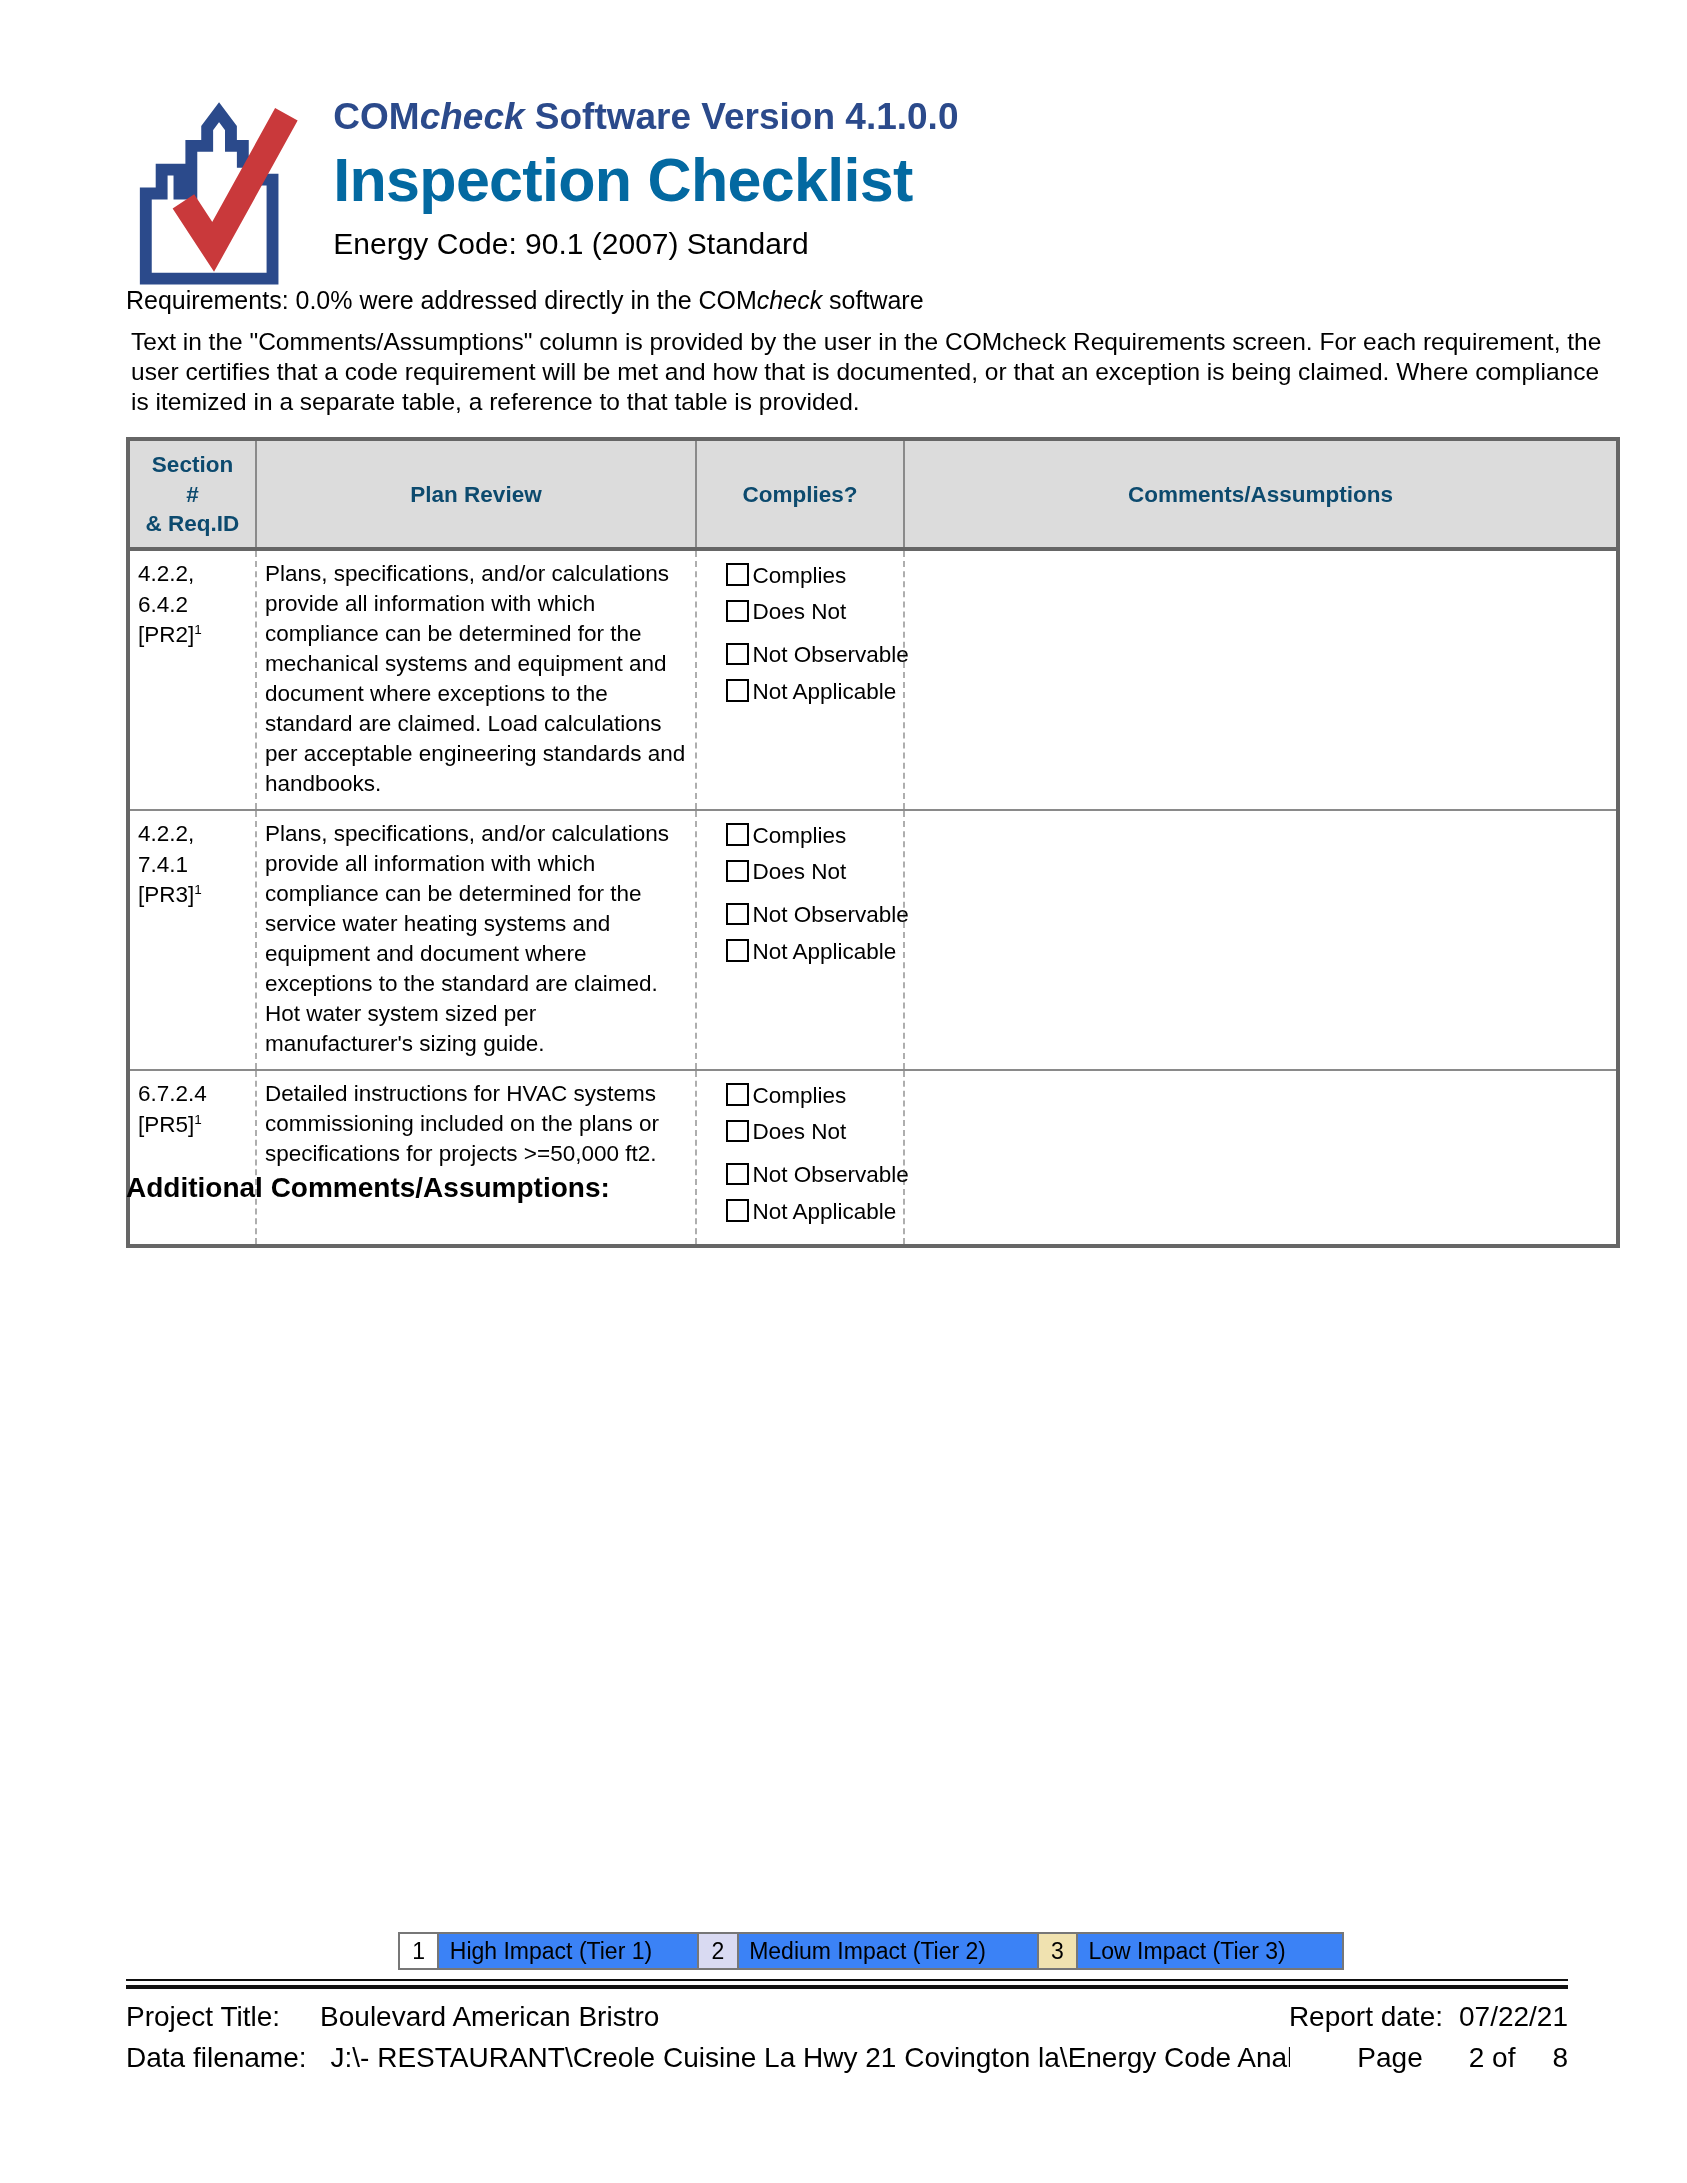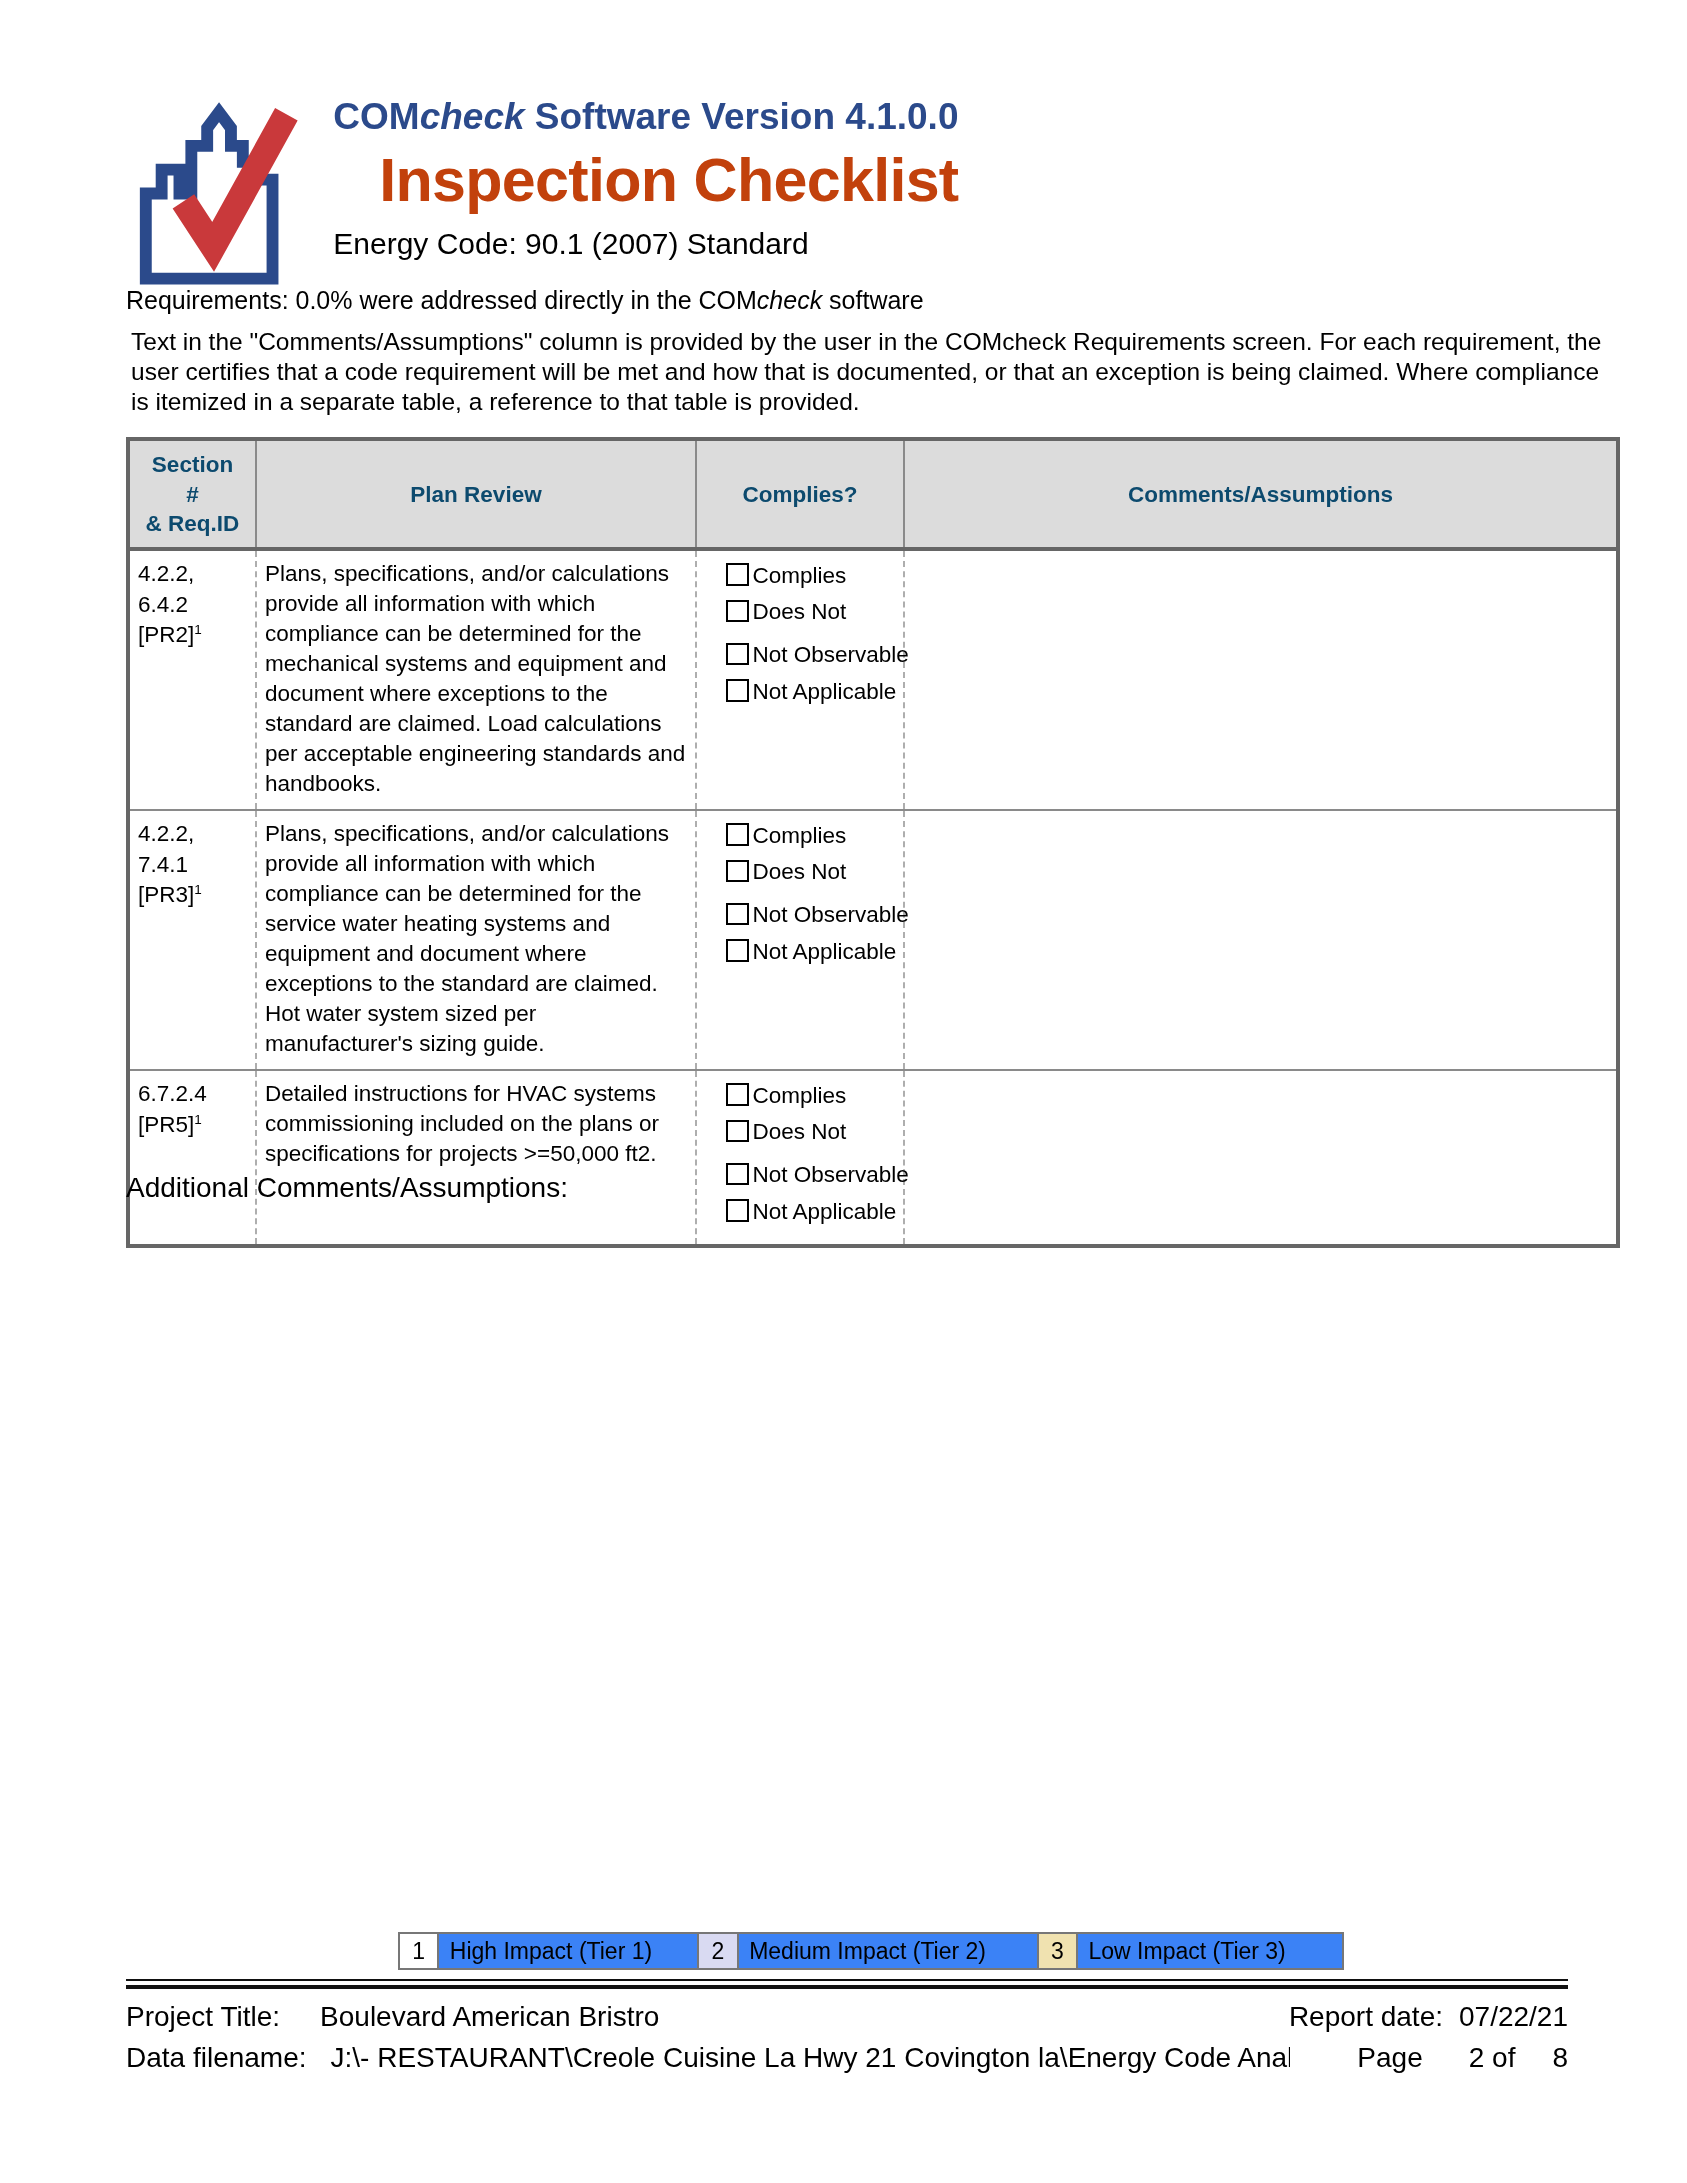--- a/index.html
+++ b/index.html
@@ -16,22 +16,22 @@
     position:absolute;left:126px;top:85px;
     display:flex;align-items:flex-start;
   }
   .logo{width:198px;height:205px;flex:0 0 auto;}
   .mast-text{margin-left:9.3px;padding-top:12px;}
   .brand-line{
     font-size:37px;font-weight:bold;color:#2b4a8b;line-height:1.1;
   }
   .brand-line .it{font-style:italic;}
   .doc-title{
-    font-size:61px;font-weight:bold;color:#c2410c;line-height:1.05;
-    margin-top:10.6px;letter-spacing:-0.7px;text-align:right;
+    font-size:61px;font-weight:bold;color:#0369a1;line-height:1.05;
+    margin-top:10.6px;letter-spacing:-0.7px;
   }
   .subtitle{font-size:30px;margin-top:14.6px;}
   
   .req-line{
     position:absolute;left:126px;top:286px;
     font-size:25px;
   }
   .req-line .it{font-style:italic;}
   .intro{
     position:absolute;left:131px;top:327px;width:1475px;
@@ -65,21 +65,21 @@
   .opt{white-space:nowrap;margin:1.3px 0 6.6px 0;padding-left:21px;}
   .opt.gap{margin-top:13px;}
   .box{
     display:inline-block;width:18.5px;height:18.5px;
     border:2.6px solid #000;background:#fff;
     vertical-align:-3.3px;margin-right:4px;
   }
   
   .additional{
     position:absolute;left:126px;top:1172px;
-    font-size:28px;font-weight:normal;
+    font-size:28px;font-weight:bold;
   }
   
   table.legend{
     position:absolute;left:398px;top:1932px;
     border-collapse:collapse;font-size:23px;
     border:2.6px solid #777;
   }
   table.legend td{
     border:2px solid #777;
     height:34px;padding:0 10.6px;vertical-align:middle;background:#3b82f6;

